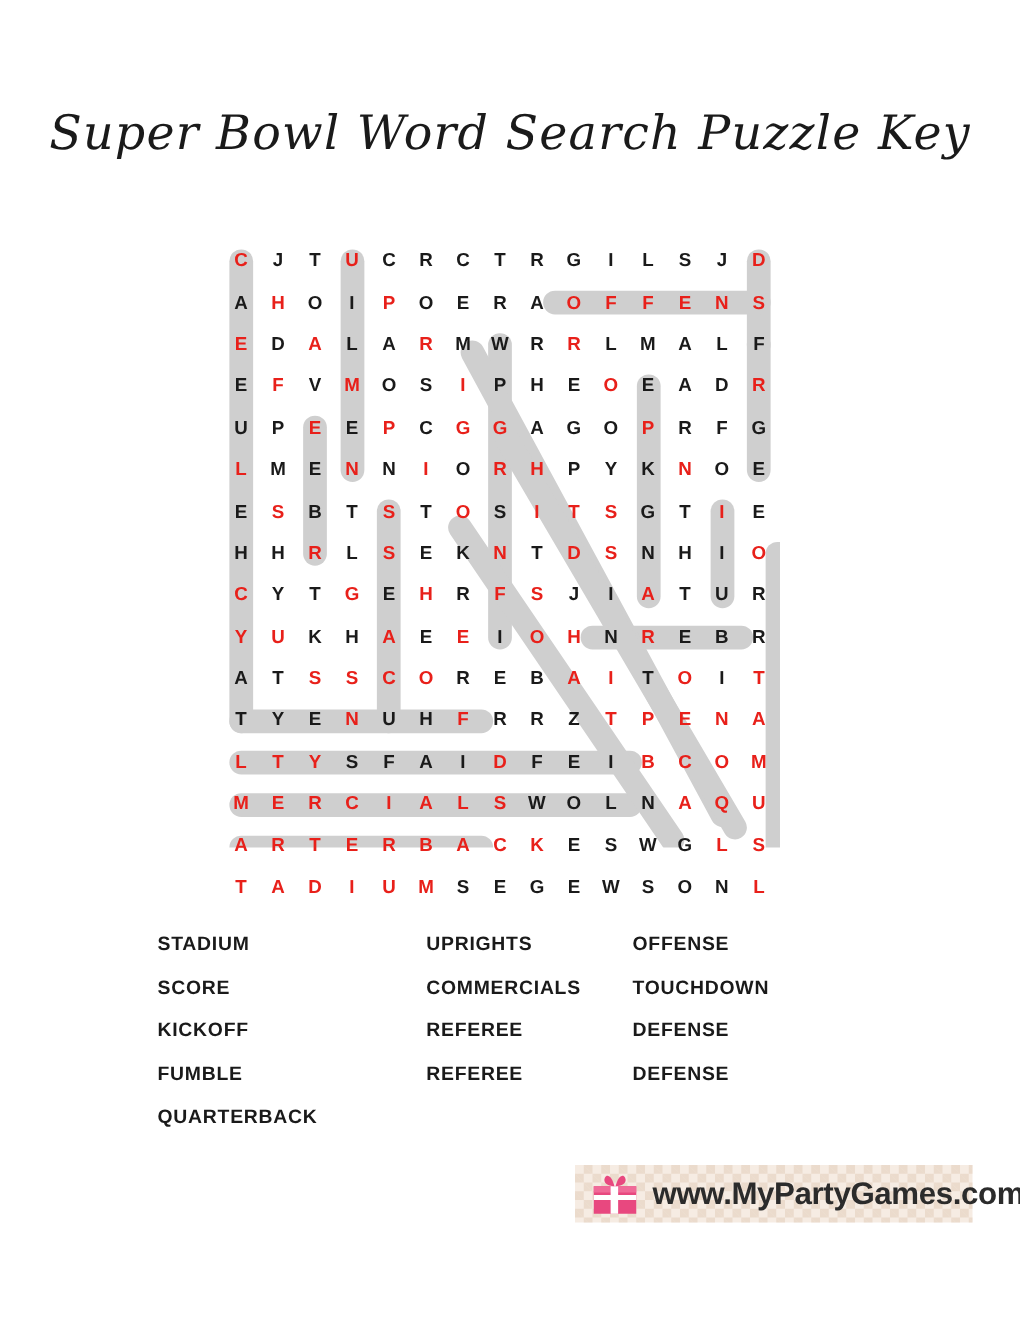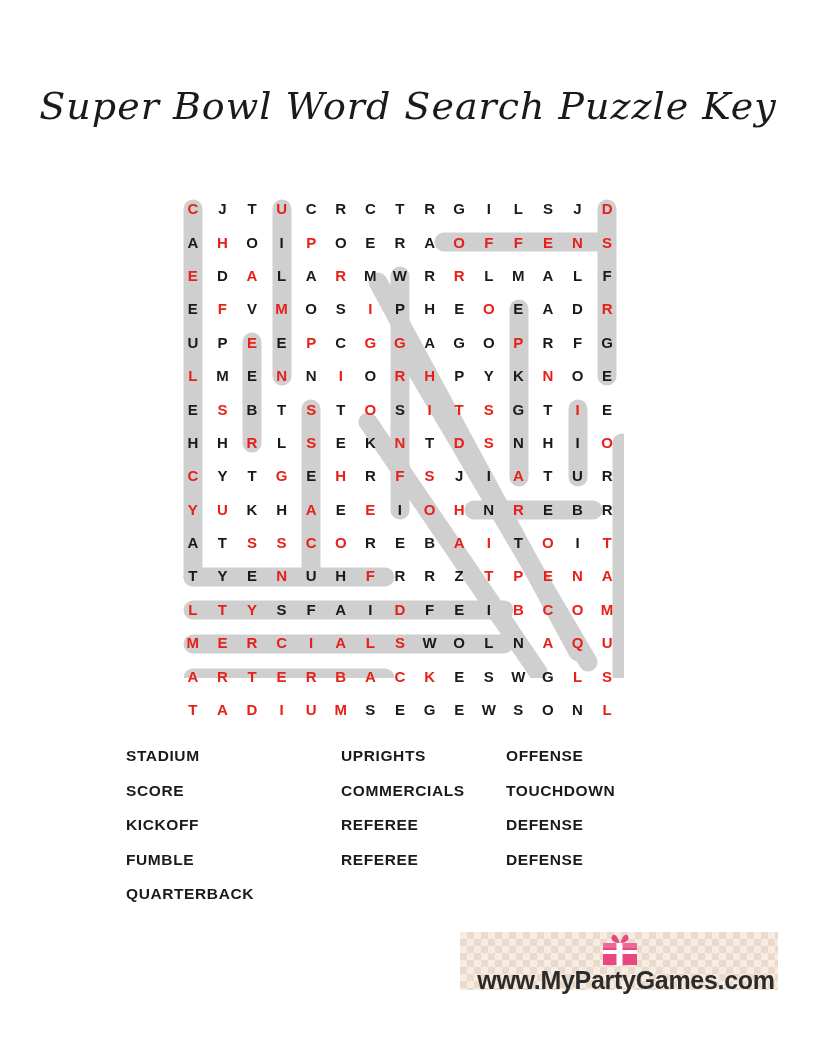--- a/index.html
+++ b/index.html
@@ -100,32 +100,31 @@
     line-height: 34.5px;
     white-space: nowrap;
   }
 
   
   .footer {
     position: absolute;
     left: 460px;
     top: 932px;
     width: 318px;
-    height: 58px;
+    height: 46px;
     background-color: #f6ece3;
     background-image:
       linear-gradient(45deg, rgba(226,205,186,.55) 25%, transparent 25%, transparent 75%, rgba(226,205,186,.55) 75%),
       linear-gradient(45deg, rgba(226,205,186,.55) 25%, transparent 25%, transparent 75%, rgba(226,205,186,.55) 75%);
     background-size: 14px 14px;
     background-position: 0 0, 7px 7px;
     display: flex;
     align-items: center;
     padding-left: 14px;
     box-sizing: border-box;
-    flex-direction: column;
   }
   .gift-icon {
     width: 36px;
     height: 34px;
     position: relative;
     flex: none;
     margin-right: 12px;
   }
   .footer-text {
     font-family: "Liberation Sans", sans-serif;

